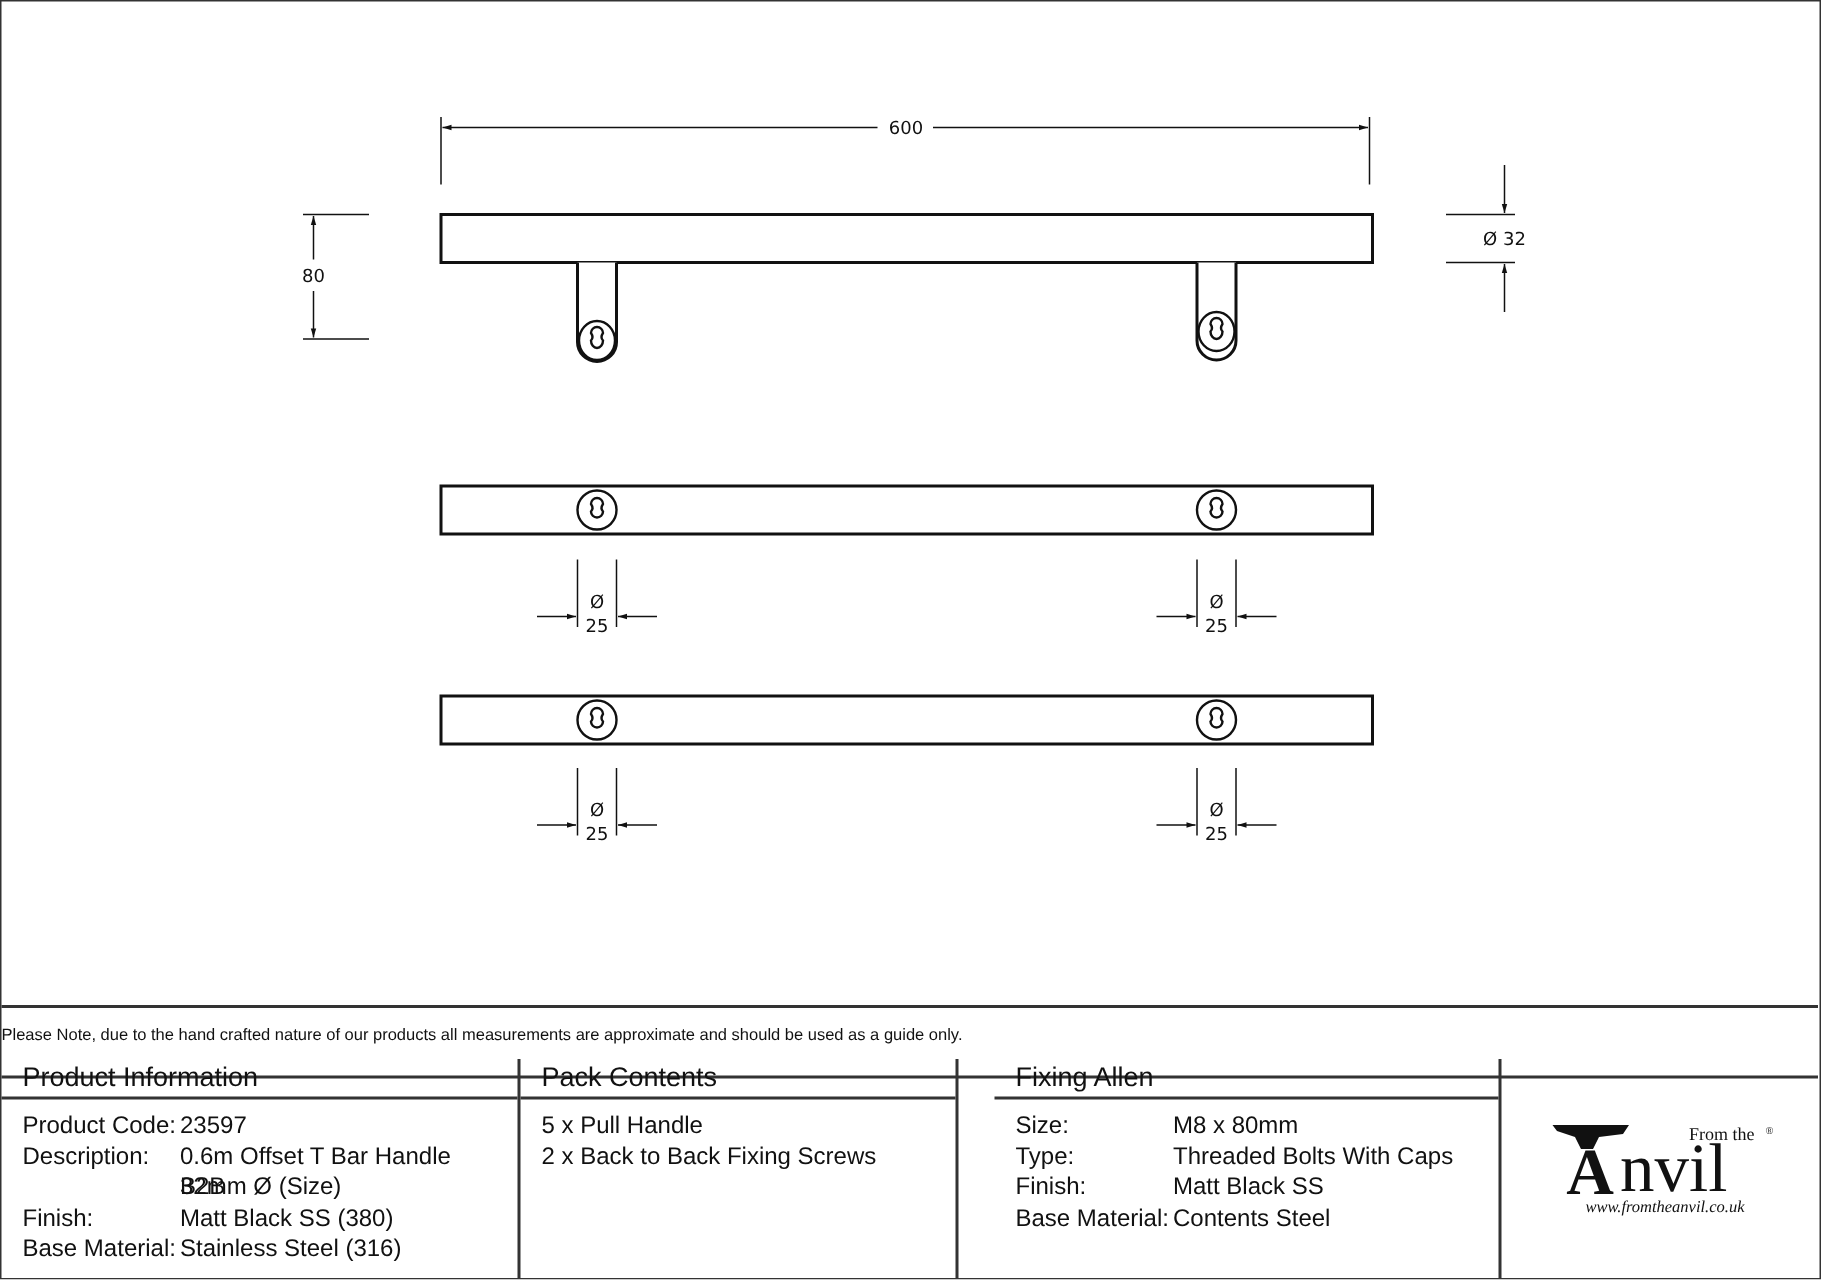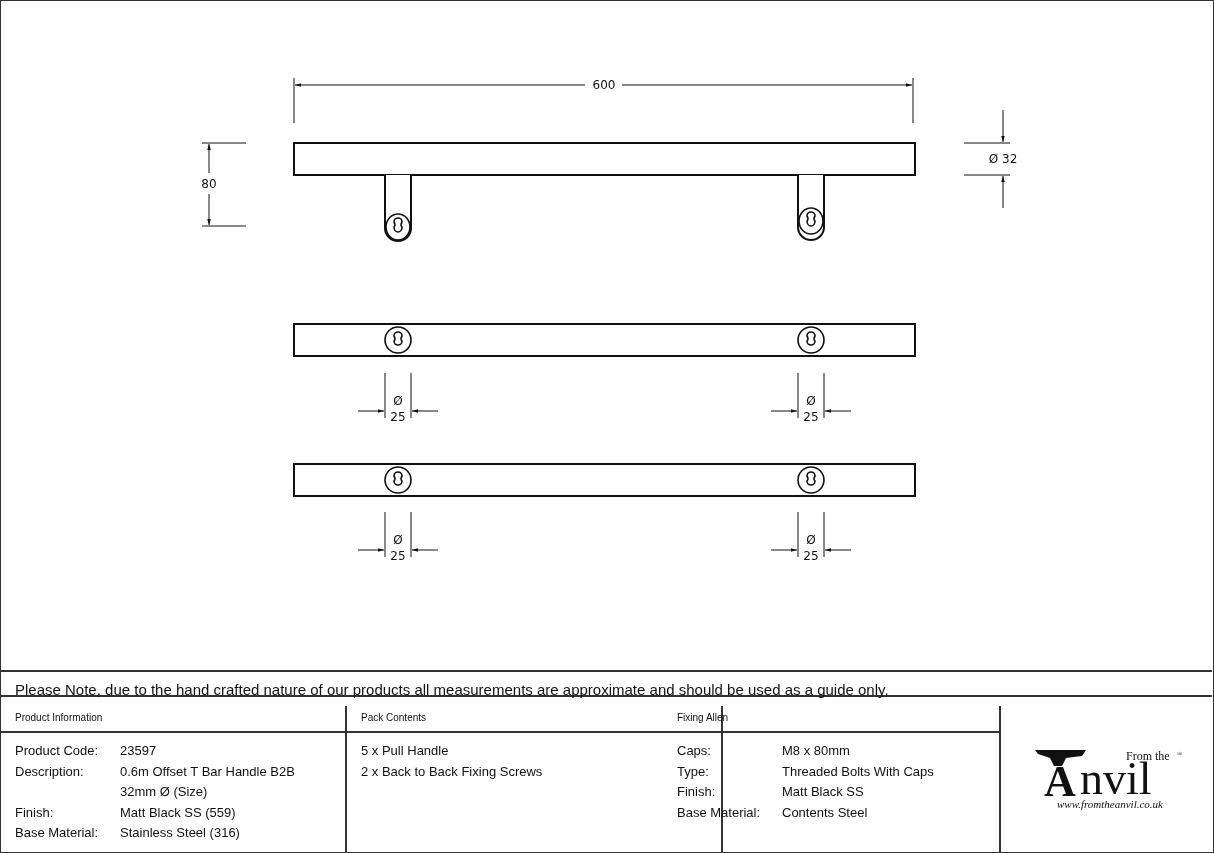--- a/index.html
+++ b/index.html
@@ -1,25 +1,25 @@
 <!DOCTYPE html>
 <html><head>
 <meta charset="utf-8">
 <style>
   html, body { margin: 0; padding: 0; background: #fff; }
   body { width: 1214px; height: 853px; position: relative; overflow: hidden;
          font-family: "Liberation Sans", sans-serif; color: #111; }
   .frame { position: absolute; left: 0; top: 0; width: 1212px; height: 851px; border: 1px solid #333; }
   svg.drawing { position: absolute; left: 0; top: 0; }
   .dimtxt { font-family: "DejaVu Sans", sans-serif; font-size: 12px; fill: #111; }
-  .note { position: absolute; left: 1px; top: 670px; width: 1211px; height: 27px; border-top: 2px solid #333;
-          border-bottom: 2px solid #333; font-size: 15px; line-height: 36px; padding-left: 14px; box-sizing: border-box; }
+  .note { position: absolute; left: 1px; top: 670px; width: 1211px; height: 49px; border-top: 2px solid #333;
+          border-bottom: 2px solid #333; font-size: 11px; line-height: 36px; box-sizing: border-box; }
   .tbl { position: absolute; top: 706px; height: 146px; border-right: 2px solid #333; box-sizing: border-box; }
-  .tbl .hdr { height: 25px; border-bottom: 2px solid #333; font-size: 10px; line-height: 24px; padding-left: 14px; }
-  .tbl .body { padding: 8px 14px; font-size: 13px; }
+  .tbl .hdr { height: 25px; border-bottom: 2px solid #333; font-size: 18px; line-height: 24px; padding-left: 14px; }
+  .tbl .body { padding: 8px 14px; font-size: 16px; }
   .row { display: flex; height: 20.5px; line-height: 20.5px; }
   .row .k { width: 105px; flex: none; }
   .fs .row .k { width: 105px; }
   .logo { position: absolute; left: 1000px; top: 706px; width: 212px; height: 146px; }
 </style>
 </head>
 <body>
 
 <div class="frame"></div>
 
@@ -117,42 +117,42 @@
     <div class="row">
         <span class="k">Description:</span>
         <span>0.6m Offset T Bar Handle B2B</span>
       </div>
     <div class="row">
         <span class="k"></span>
         <span>32mm Ø (Size)</span>
       </div>
     <div class="row">
         <span class="k">Finish:</span>
-        <span>Matt Black SS (559)</span>
+        <span>Matt Black SS (380)</span>
       </div>
     <div class="row">
         <span class="k">Base Material:</span>
         <span>Stainless Steel (316)</span>
       </div>
   </div>
 </div>
 
-<div class="tbl" style="left:347px;width:376px;">
+<div class="tbl" style="left:347px;width:292px;">
   <div class="hdr">Pack Contents</div>
   <div class="body">
     <div class="row">5 x Pull Handle</div>
     <div class="row">2 x Back to Back Fixing Screws</div>
   </div>
 </div>
 
 <div class="tbl fs" style="left:663px;width:338px;">
   <div class="hdr">Fixing Allen</div>
   <div class="body">
     <div class="row">
-        <span class="k">Caps:</span>
+        <span class="k">Size:</span>
         <span>M8 x 80mm</span>
       </div>
     <div class="row">
         <span class="k">Type:</span>
         <span>Threaded Bolts With Caps</span>
       </div>
     <div class="row">
         <span class="k">Finish:</span>
         <span>Matt Black SS</span>
       </div>

